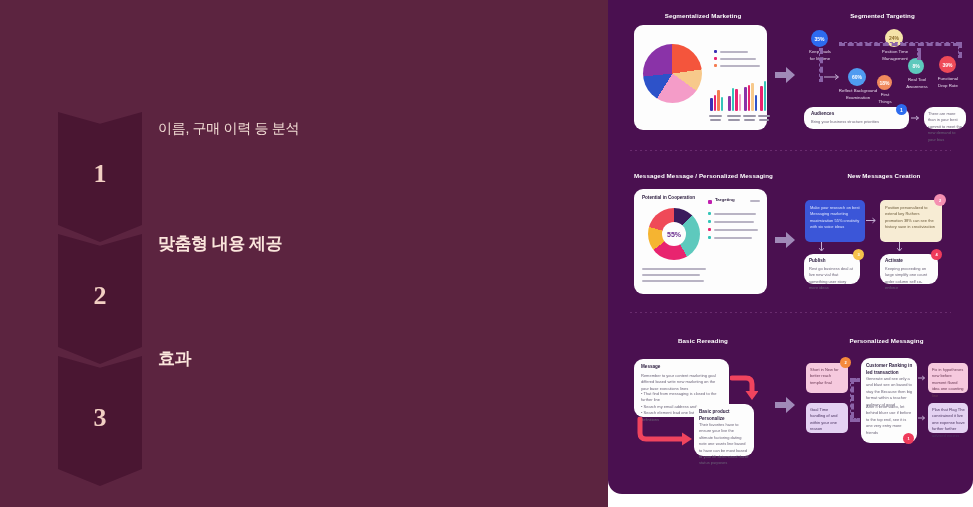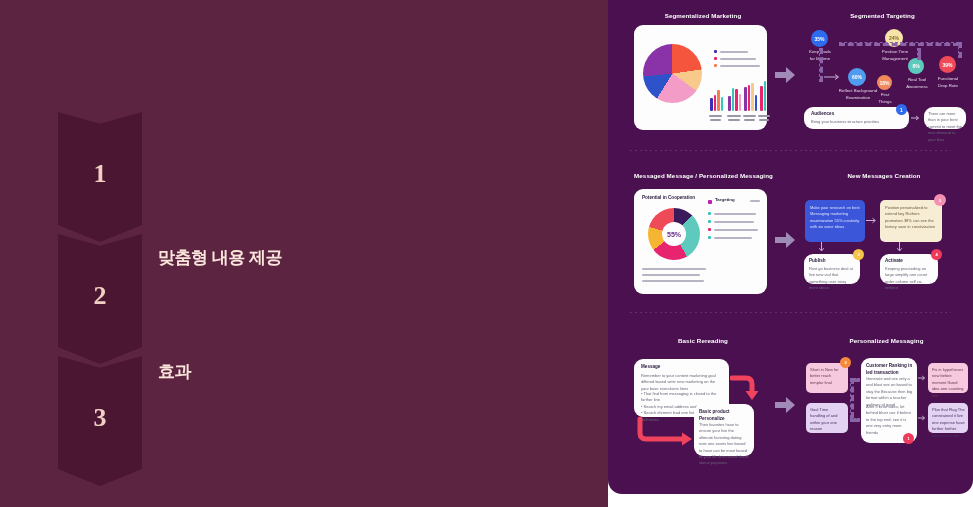--- a/index.html
+++ b/index.html
@@ -34,22 +34,22 @@
   .chev-num {
     position:absolute; left:0; right:0; top:47px;
     text-align:center;
     font-family:"Liberation Serif", serif;
     font-size:26px; font-weight:bold; color:#f2cfc3;
   }
 
   
   .step-text { position:absolute; left:158px; width:420px; }
   .st-1 { top:120px; }
-  .st-2 { top:246px; }
-  .st-3 { top:360px; }
+  .st-2 { top:232px; }
+  .st-3 { top:347px; }
   .step-title {
     font-size:17px; font-weight:bold; color:#fbe6dc;
     letter-spacing:-0.5px; margin-bottom:12px;
   }
   .step-desc {
     font-size:14px; color:#f3ded5; letter-spacing:-0.3px;
   }
 
   
   #infographic-panel {
@@ -145,20 +145,21 @@
     </div>
     <div class="chevron chev-2">
       <div class="chev-num">2</div>
     </div>
     <div class="chevron chev-3">
       <div class="chev-num">3</div>
     </div>
   </div>
 
   <div class="step-text st-1">
+    <div class="step-desc">이름, 구매 이력 등 분석</div>
   </div>
   <div class="step-text st-2">
     <div class="step-title">맞춤형 내용 제공</div>
   </div>
   <div class="step-text st-3">
     <div class="step-title">효과</div>
   </div>
 </div>
 
 <div id="infographic-panel">

